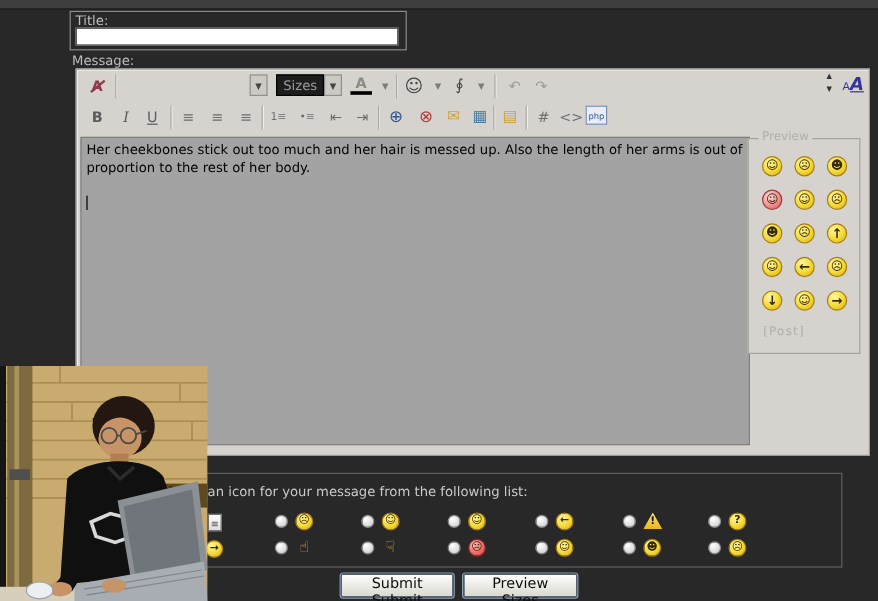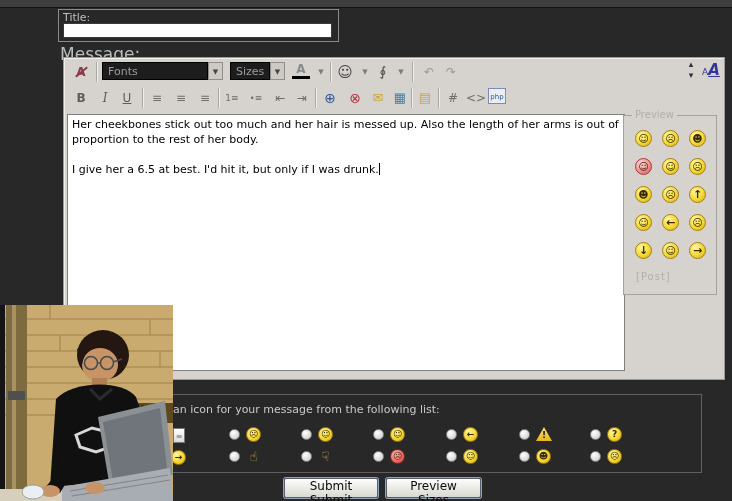--- a/index.html
+++ b/index.html
@@ -5,21 +5,21 @@
   html,body{margin:0;padding:0;}
   body{
     width:732px;height:501px;position:relative;overflow:hidden;
     background:#282828;font-family:"DejaVu Sans",sans-serif;
   }
   .topstrip{position:absolute;left:0;top:0;width:732px;height:7px;background:#3e3e3e;border-bottom:1px solid #141414;}
   
   .title-box{position:absolute;left:58px;top:9px;width:279px;height:31px;border:1px solid #8a8a8a;}
   .title-label{position:absolute;left:4px;top:1px;font-size:11px;color:#bdbdbd;}
   .title-input{position:absolute;left:4px;top:13px;width:263px;height:13px;background:#ffffff;border:1px solid #3a3a3a;font-size:11px;padding:0 2px;}
-  .msg-label{position:absolute;left:60px;top:44px;font-size:17px;color:#bdbdbd;}
+  .msg-label{position:absolute;left:60px;top:44px;font-size:11px;color:#bdbdbd;}
 
   
   .editor{position:absolute;left:63px;top:57px;width:660px;height:321px;background:#d6d3ce;border:1px solid #9b9b9b;box-shadow:inset 1px 1px 0 #efefec;}
   .tb-row1{position:absolute;left:0;top:0;width:660px;height:28px;}
   .tb-row2{position:absolute;left:0;top:28px;width:660px;height:26px;}
   .tbtn{position:absolute;height:20px;min-width:18px;text-align:center;font-size:12px;color:#6e6e6e;line-height:20px;background:transparent;border:none;padding:0;font-family:"DejaVu Sans",sans-serif;cursor:default;}
   .sep{position:absolute;width:1px;height:20px;background:#a8a8a8;border-right:1px solid #efefec;}
   .ddbox{position:absolute;height:18px;background:#1d1d1d;border:1px solid #000;color:#9c9c9c;font-size:11px;line-height:18px;padding-left:5px;box-sizing:border-box;}
   .ddarrow{position:absolute;width:15px;height:18px;background:#cdcac4;border:1px solid #8f8f8f;font-size:7px;color:#444;line-height:18px;text-align:center;box-sizing:border-box;}
   .small-arrow{font-size:7px;color:#7c7c7c;}
@@ -31,21 +31,21 @@
   .c-teal{color:#4a7d9e;}
   .c-gold{color:#caa53f;}
   .bold{font-weight:bold;color:#5d5d5d;}
   .ital{font-style:italic;font-family:"DejaVu Serif",serif;color:#5d5d5d;}
   .undl{text-decoration:underline;color:#5d5d5d;}
   .php-ic{font-size:7px;background:#e9edf5;border:1px solid #7a8db0;color:#33568e;line-height:16px;height:16px;top:2px;}
   .toggle-ic{font-size:9px;color:#33339a;}
   .toggle-big{font-size:15px;font-weight:bold;font-style:italic;text-decoration:underline;color:#33339a;}
 
   
-  .textarea{position:absolute;left:3px;top:56px;width:548px;height:251px;background:#ffffff;border:1px solid #808080;font-size:11px;color:#000;padding:2px 4px;line-height:15px;overflow:hidden;}
+  .textarea{position:absolute;left:3px;top:56px;width:548px;height:251px;background:#a3a3a3;border:1px solid #808080;font-size:11px;color:#000;padding:2px 4px;line-height:15px;overflow:hidden;}
   .caret{display:inline-block;width:1px;height:12px;background:#000;vertical-align:-2px;}
 
   
   .smilies{position:absolute;left:559px;top:57px;width:92px;height:178px;border:1px solid #a5a29c;background:#d6d3ce;}
   .smilies-legend{position:absolute;left:8px;top:-7px;background:#d6d3ce;padding:0 3px;font-size:10px;color:#b2afa9;}
   .sm{position:absolute;width:17px;height:17px;border-radius:50%;background:radial-gradient(circle at 35% 30%,#fff6a0,#f3d935 55%,#d8a81e);border:1px solid #a87e12;box-sizing:border-box;text-align:center;font-size:10px;line-height:15px;color:#3a2a00;cursor:pointer;}
   .sm-pink{background:radial-gradient(circle at 35% 30%,#ffd9d9,#f09090 55%,#d05858);border-color:#a03c3c;}
   .sm-arrow{font-weight:bold;font-size:11px;}
   .more-link{position:absolute;left:12px;top:155px;font-size:10px;color:#b2afa9;letter-spacing:1px;cursor:pointer;}
 
@@ -84,21 +84,20 @@
 <div class="msg-label">Message:</div>
 
 <div class="editor">
 
   <div class="tb-row1">
     <button class="tbtn maroon" style="left:8px;top:4px;">
       <span>A</span>
       <span class="slash"></span>
     </button>
     <div class="sep" style="left:32px;top:4px;"></div>
-    <div class="ddbox" style="left:38px;top:4px;width:106px;">Fonts</div>
     <div class="ddarrow" style="left:144px;top:4px;">▼</div>
     <div class="ddbox" style="left:166px;top:4px;width:40px;">Sizes</div>
     <div class="ddarrow" style="left:206px;top:4px;">▼</div>
     <button class="tbtn colorA" style="left:228px;top:4px;">A</button>
     <button class="tbtn small-arrow" style="left:248px;top:4px;">▼</button>
     <div class="sep" style="left:266px;top:4px;"></div>
     <button class="tbtn" style="left:272px;top:4px;font-size:15px;color:#444;">☺</button>
     <button class="tbtn small-arrow" style="left:292px;top:4px;">▼</button>
     <button class="tbtn" style="left:310px;top:4px;font-size:13px;color:#444;">∮</button>
     <button class="tbtn small-arrow" style="left:328px;top:4px;">▼</button>
@@ -134,21 +133,21 @@
     <button class="tbtn c-gold" style="left:352px;top:2px;font-size:13px;">▤</button>
     <div class="sep" style="left:374px;top:2px;"></div>
     <button class="tbtn" style="left:380px;top:2px;">#</button>
     <button class="tbtn" style="left:402px;top:2px;">&lt;&gt;</button>
     <button class="tbtn php-ic" style="left:424px;top:2px;">php</button>
   </div>
 
   <div class="textarea">
     <div>Her cheekbones stick out too much and her hair is messed up.  Also the length of her arms is out of proportion to the rest of her body.</div>
     <div style="height:15px;"></div>
-    <div><span>I give her a 6.5 at best.  I'd hit it, but only if I was drunk.</span><span class="caret"></span></div>
+    <div><span class="caret"></span></div>
   </div>
 
   <div class="smilies">
     <div class="smilies-legend">Preview</div>
     <span class="sm" style="left:11px;top:14px;">☺</span>
     <span class="sm" style="left:38px;top:14px;">☹</span>
     <span class="sm" style="left:65px;top:14px;">☻</span>
     <span class="sm sm-pink" style="left:11px;top:42px;">☺</span>
     <span class="sm" style="left:38px;top:42px;">☺</span>
     <span class="sm" style="left:65px;top:42px;">☹</span>

